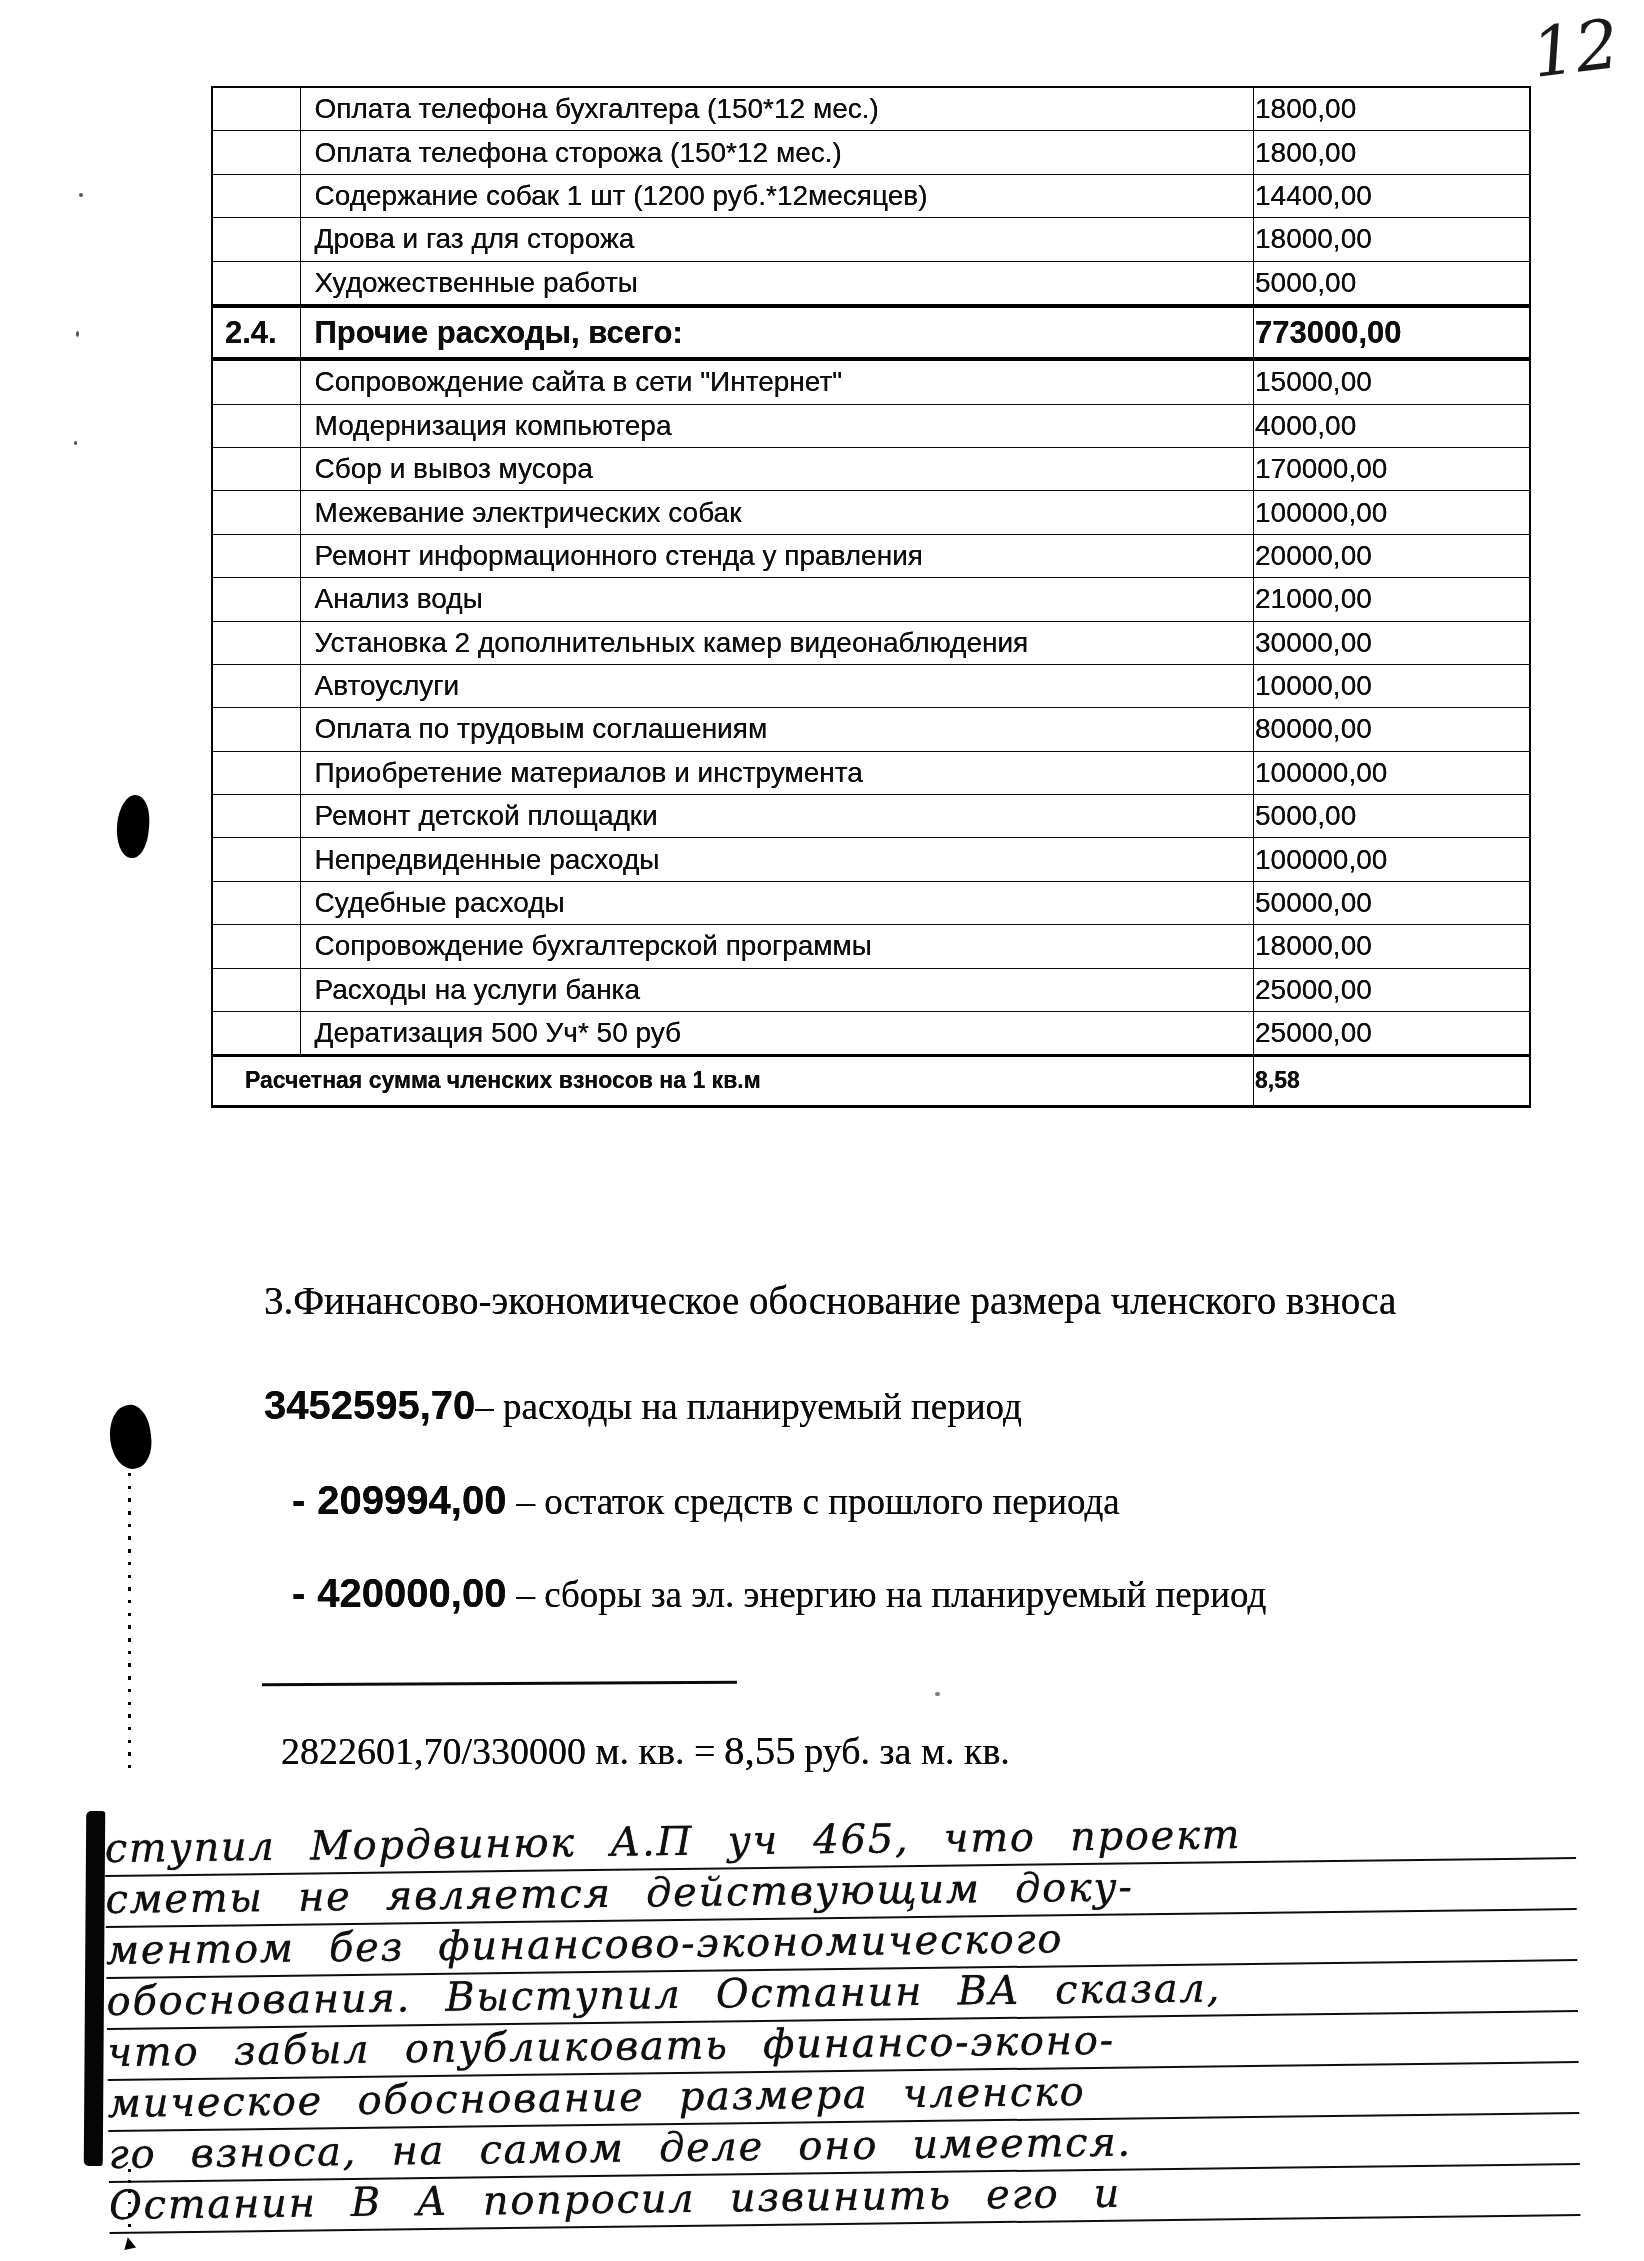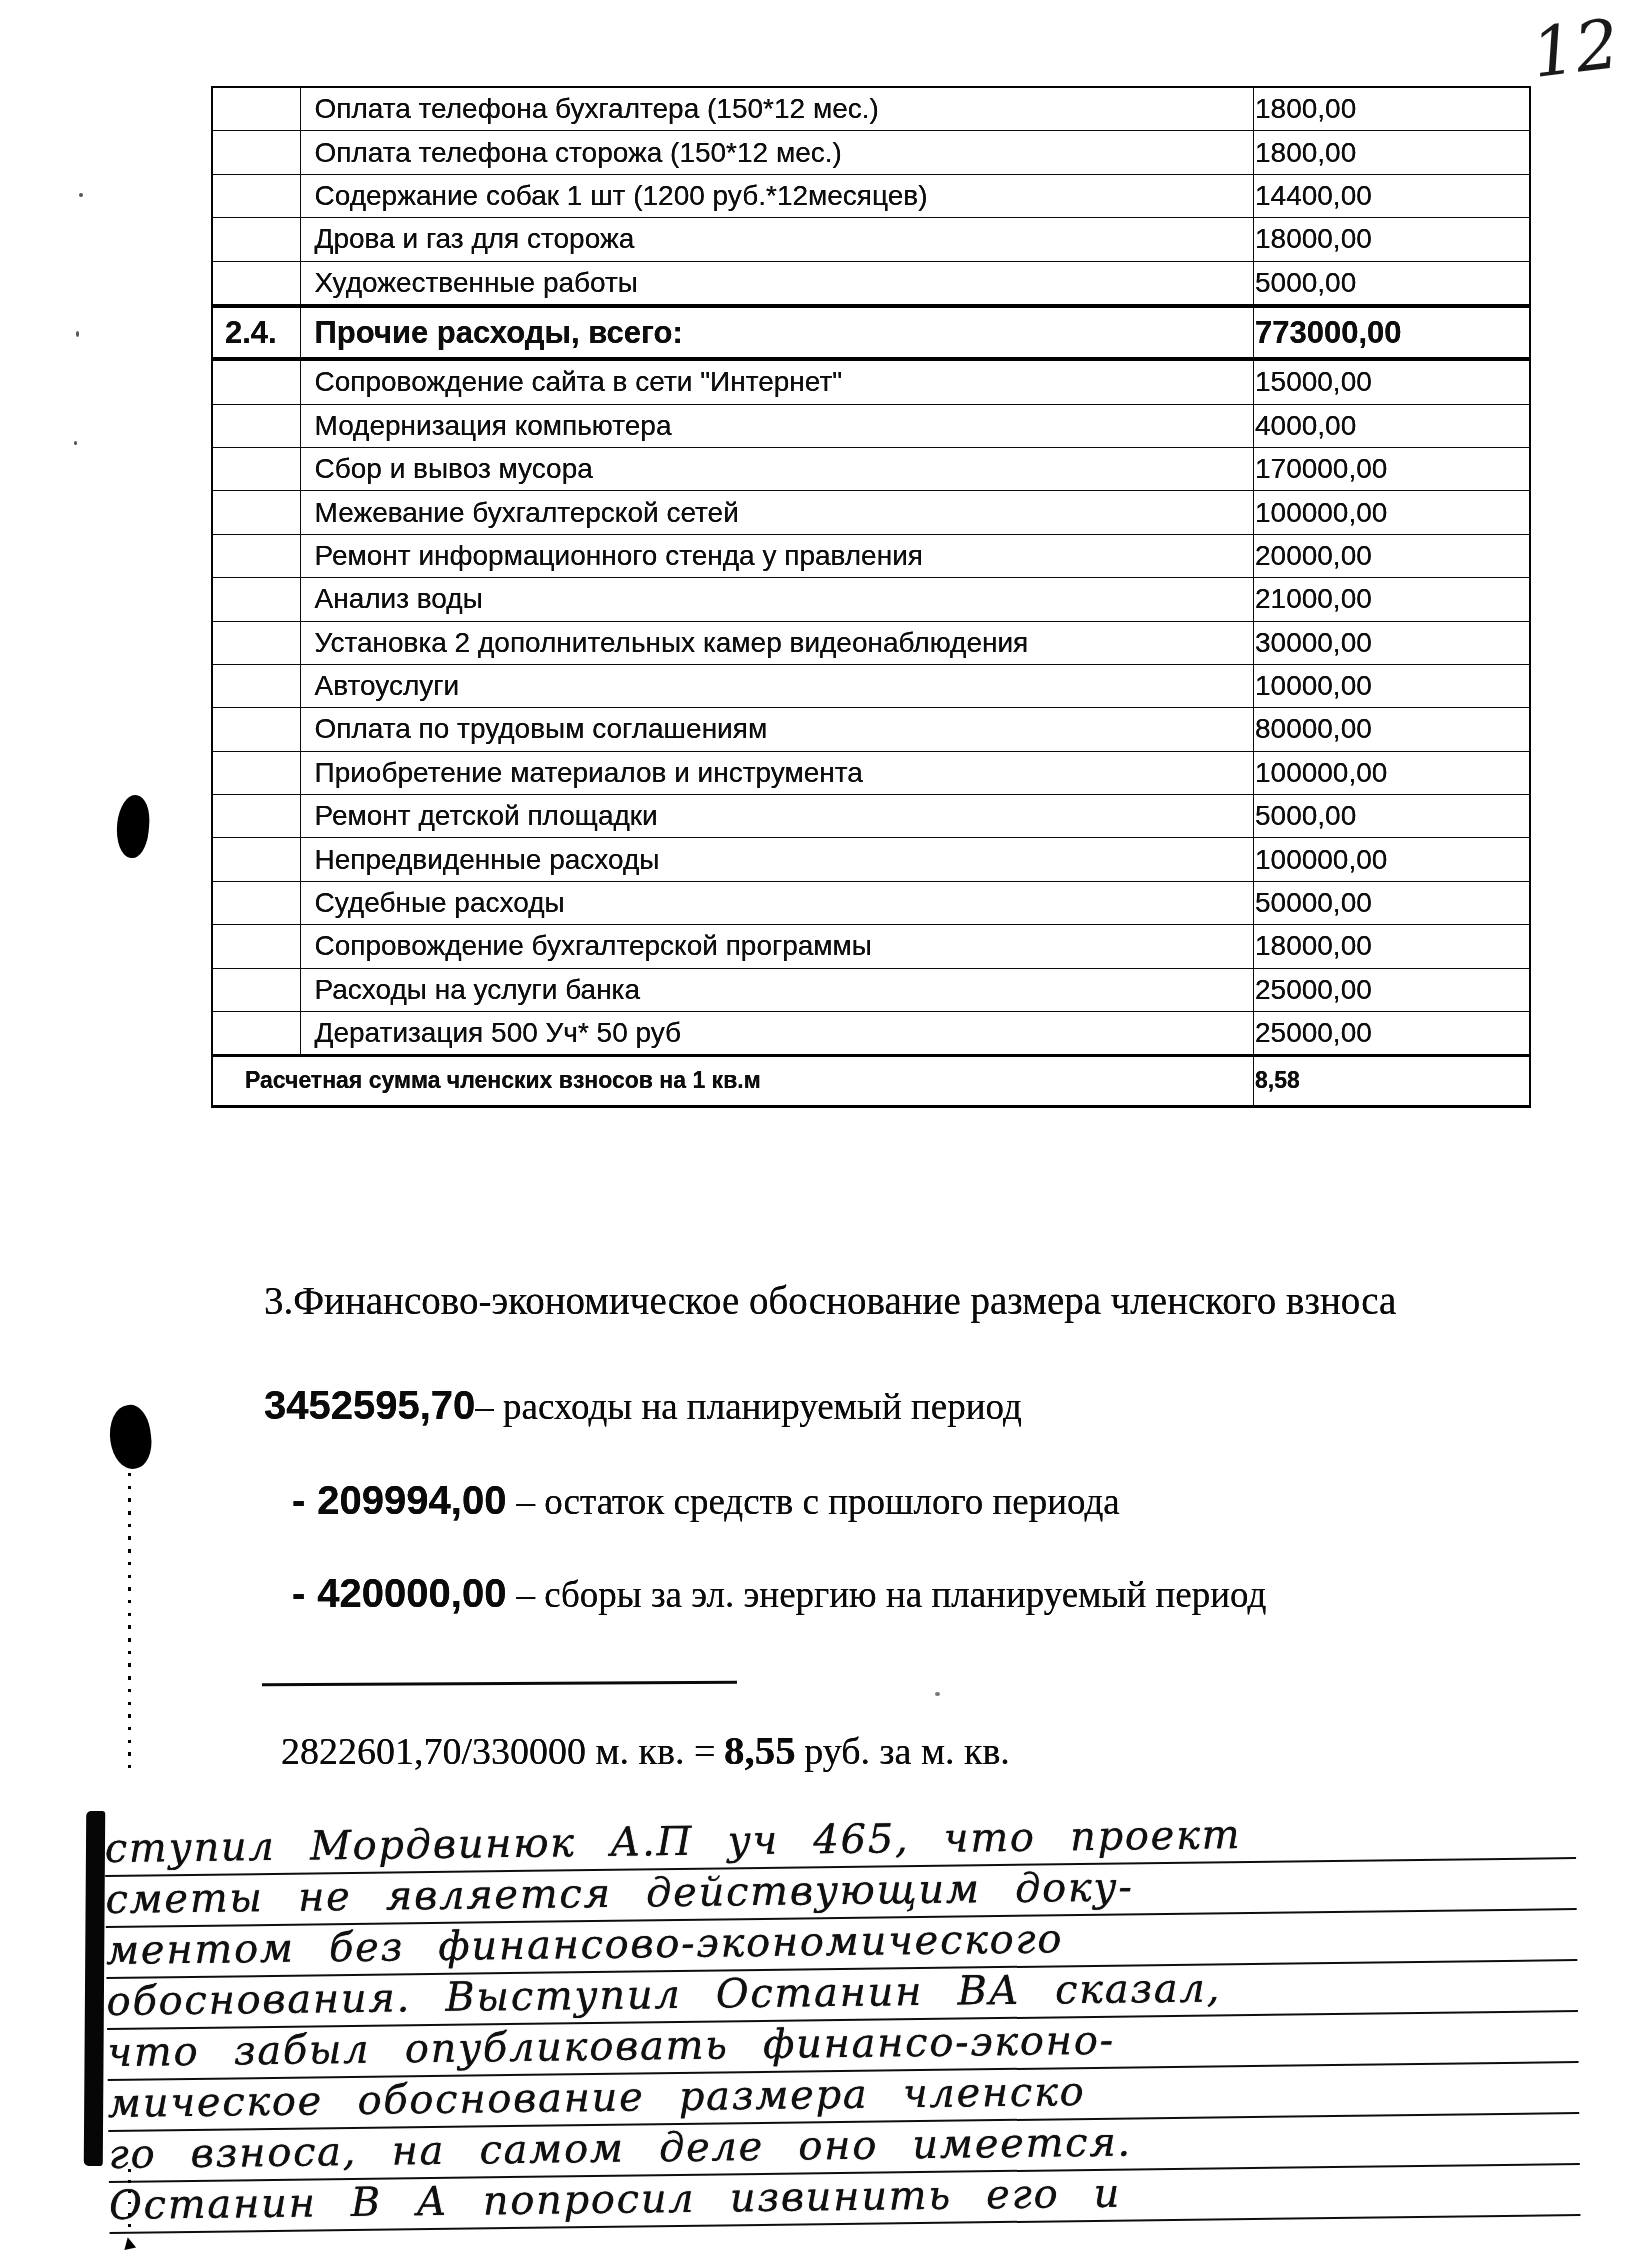--- a/index.html
+++ b/index.html
@@ -53,21 +53,21 @@
 
   .divider {
     position:absolute; left:262px; top:1682px; width:475px; height:3.4px;
     background:#0a0a0a; transform:rotate(-0.3deg);
   }
 
   .formula {
     position:absolute; left:281px; top:1726px; font-family:"Liberation Serif", serif;
     font-size:38px; white-space:nowrap; color:#0a0a0a; text-shadow:0 0 0.4px currentColor;
   }
-  .formula .result { font-weight:700; font-size:41px; margin:0 8.5px; }
+  .formula .result { font-weight:400; font-size:41px; margin:0 8.5px; }
 
   
   .handwriting {
     position:absolute; left:107px; top:1817px; width:1471px; transform:rotate(-0.7deg);
     font-family:"DejaVu Serif", serif; font-style:italic; color:#101010;
   }
   .hw-line {
     height:49px; line-height:44px; font-size:40px; letter-spacing:1.7px; word-spacing:20px;
     border-bottom:2.5px solid #0d0d0d; white-space:nowrap; overflow:visible;
     text-shadow:0 0 0.8px currentColor;
@@ -154,21 +154,21 @@
           <td class="col-label">Модернизация компьютера</td>
           <td class="col-value">4000,00</td>
         </tr>
         <tr>
           <td class="col-num"></td>
           <td class="col-label">Сбор и вывоз мусора</td>
           <td class="col-value">170000,00</td>
         </tr>
         <tr>
           <td class="col-num"></td>
-          <td class="col-label">Межевание бухгалтерской сетей</td>
+          <td class="col-label">Межевание электрических собак</td>
           <td class="col-value">100000,00</td>
         </tr>
         <tr>
           <td class="col-num"></td>
           <td class="col-label">Ремонт информационного стенда у правления</td>
           <td class="col-value">20000,00</td>
         </tr>
         <tr>
           <td class="col-num"></td>
           <td class="col-label">Анализ воды</td>

